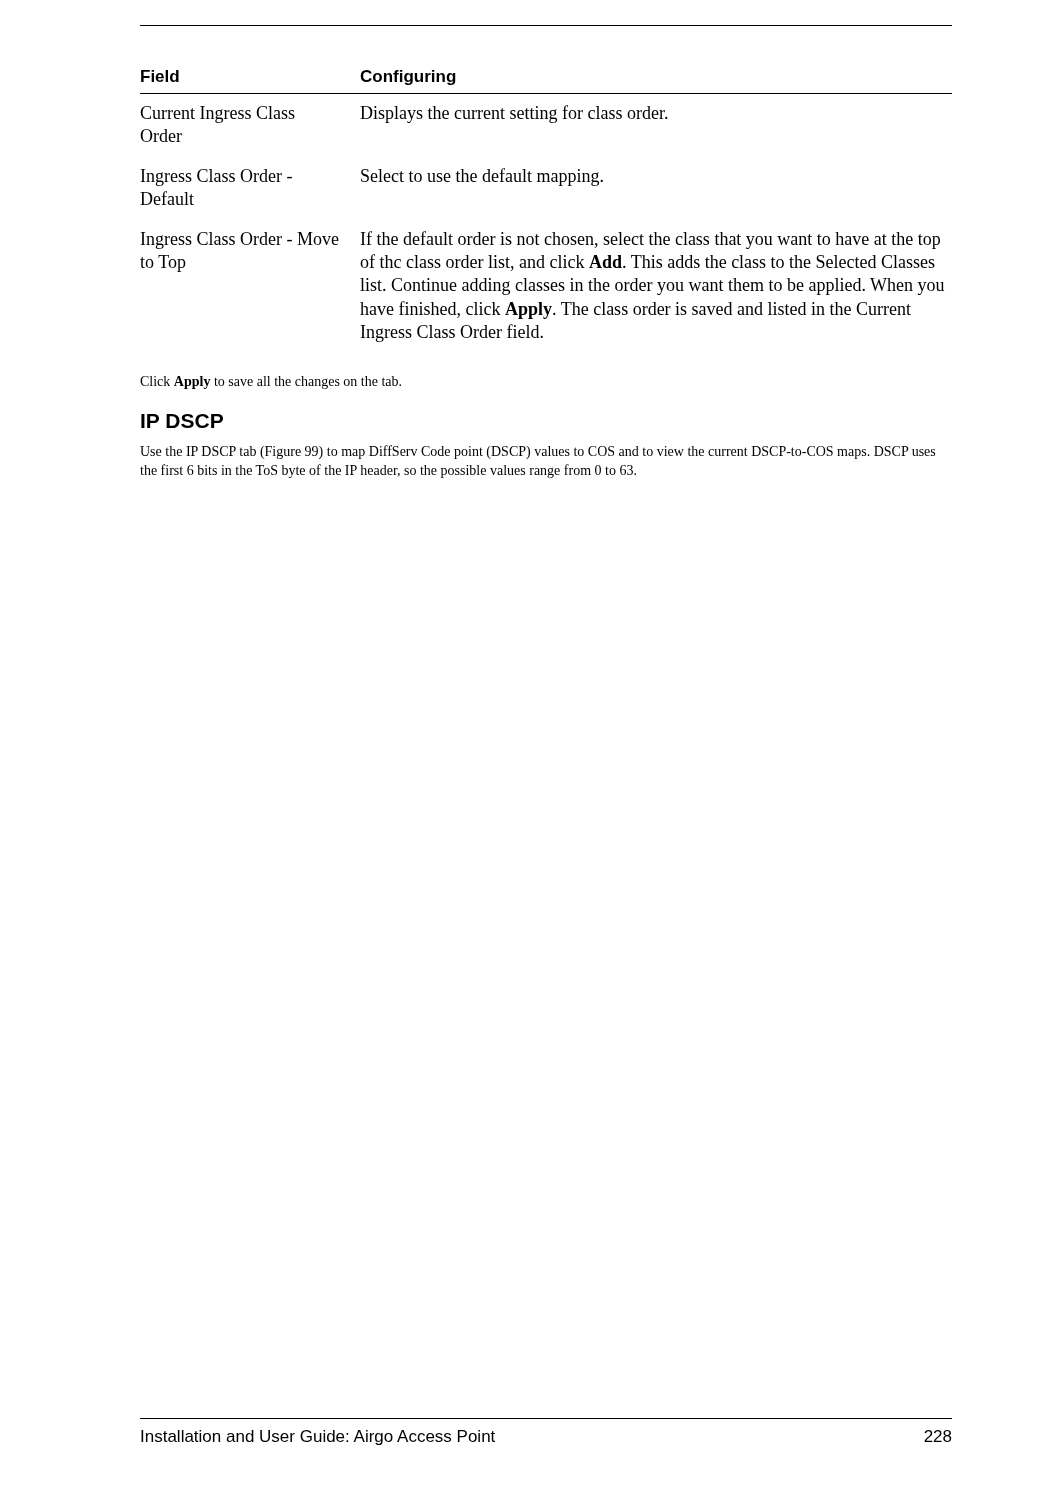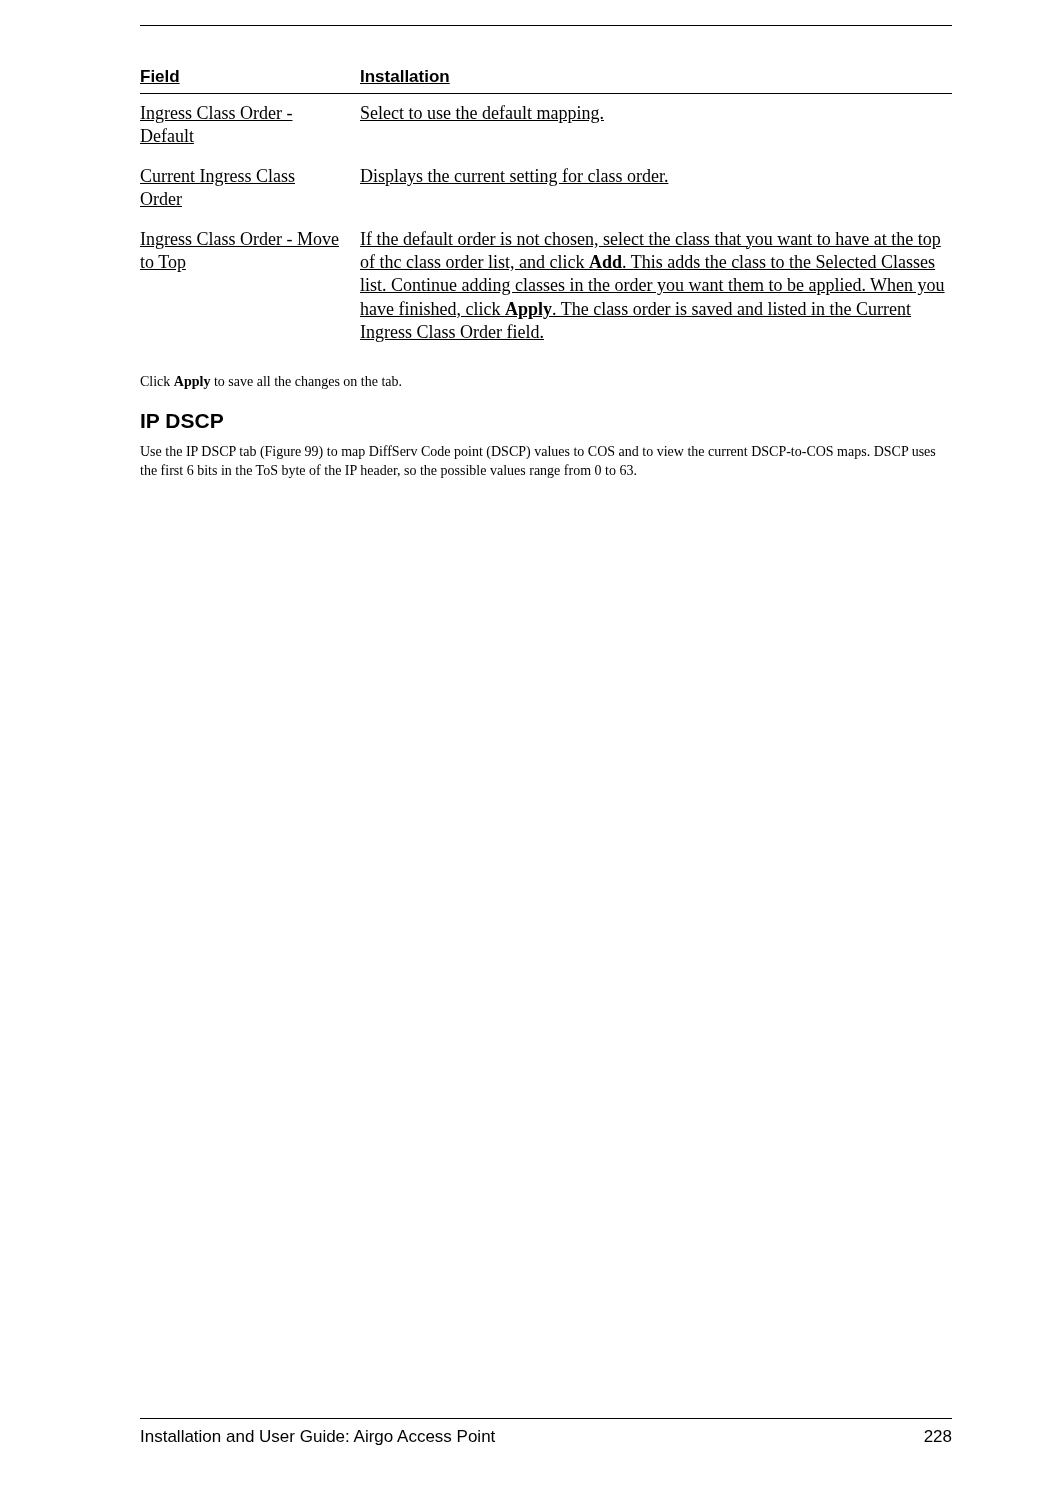--- a/index.html
+++ b/index.html
@@ -33,21 +33,20 @@
       border-top: 1.5px solid #000;
       margin-bottom: 35px;
     }
     .content {
       flex: 1;
     }
     .field-table {
       width: 100%;
       border-collapse: collapse;
       margin-bottom: 20px;
-      text-decoration: underline;
     }
     .field-table th {
       text-align: left;
       font-family: Arial, Helvetica, sans-serif;
       font-weight: bold;
       font-size: 17px;
       padding: 6px 0 6px 0;
       border-bottom: 1.5px solid #000;
       vertical-align: top;
     }
@@ -92,31 +91,31 @@
 <body>
 
 <div class="page">
   <hr class="header-rule">
 
   <div class="content">
     <table class="field-table">
       <thead>
         <tr>
           <th class="col-field">Field</th>
-          <th>Installation</th>
+          <th>Configuring</th>
         </tr>
       </thead>
       <tbody>
         <tr>
+          <td class="col-field">Current Ingress Class Order</td>
+          <td>Displays the current setting for class order.</td>
+        </tr>
+        <tr>
           <td class="col-field">Ingress Class Order - Default</td>
           <td>Select to use the default mapping.</td>
-        </tr>
-        <tr>
-          <td class="col-field">Current Ingress Class Order</td>
-          <td>Displays the current setting for class order.</td>
         </tr>
         <tr>
           <td class="col-field">Ingress Class Order - Move to Top</td>
           <td><span>If the default order is not chosen, select the class that you want to have at the top of thc class order list, and click </span><span class="bold">Add</span><span>. This adds the class to the Selected Classes list. Continue adding classes in the order you want them to be applied. When you have finished, click </span><span class="bold">Apply</span><span>. The class order is saved and listed in the Current Ingress Class Order field.</span></td>
         </tr>
       </tbody>
     </table>
 
     <p class="body-para"><span>Click </span><span class="bold">Apply</span><span> to save all the changes on the tab.</span></p>
 

